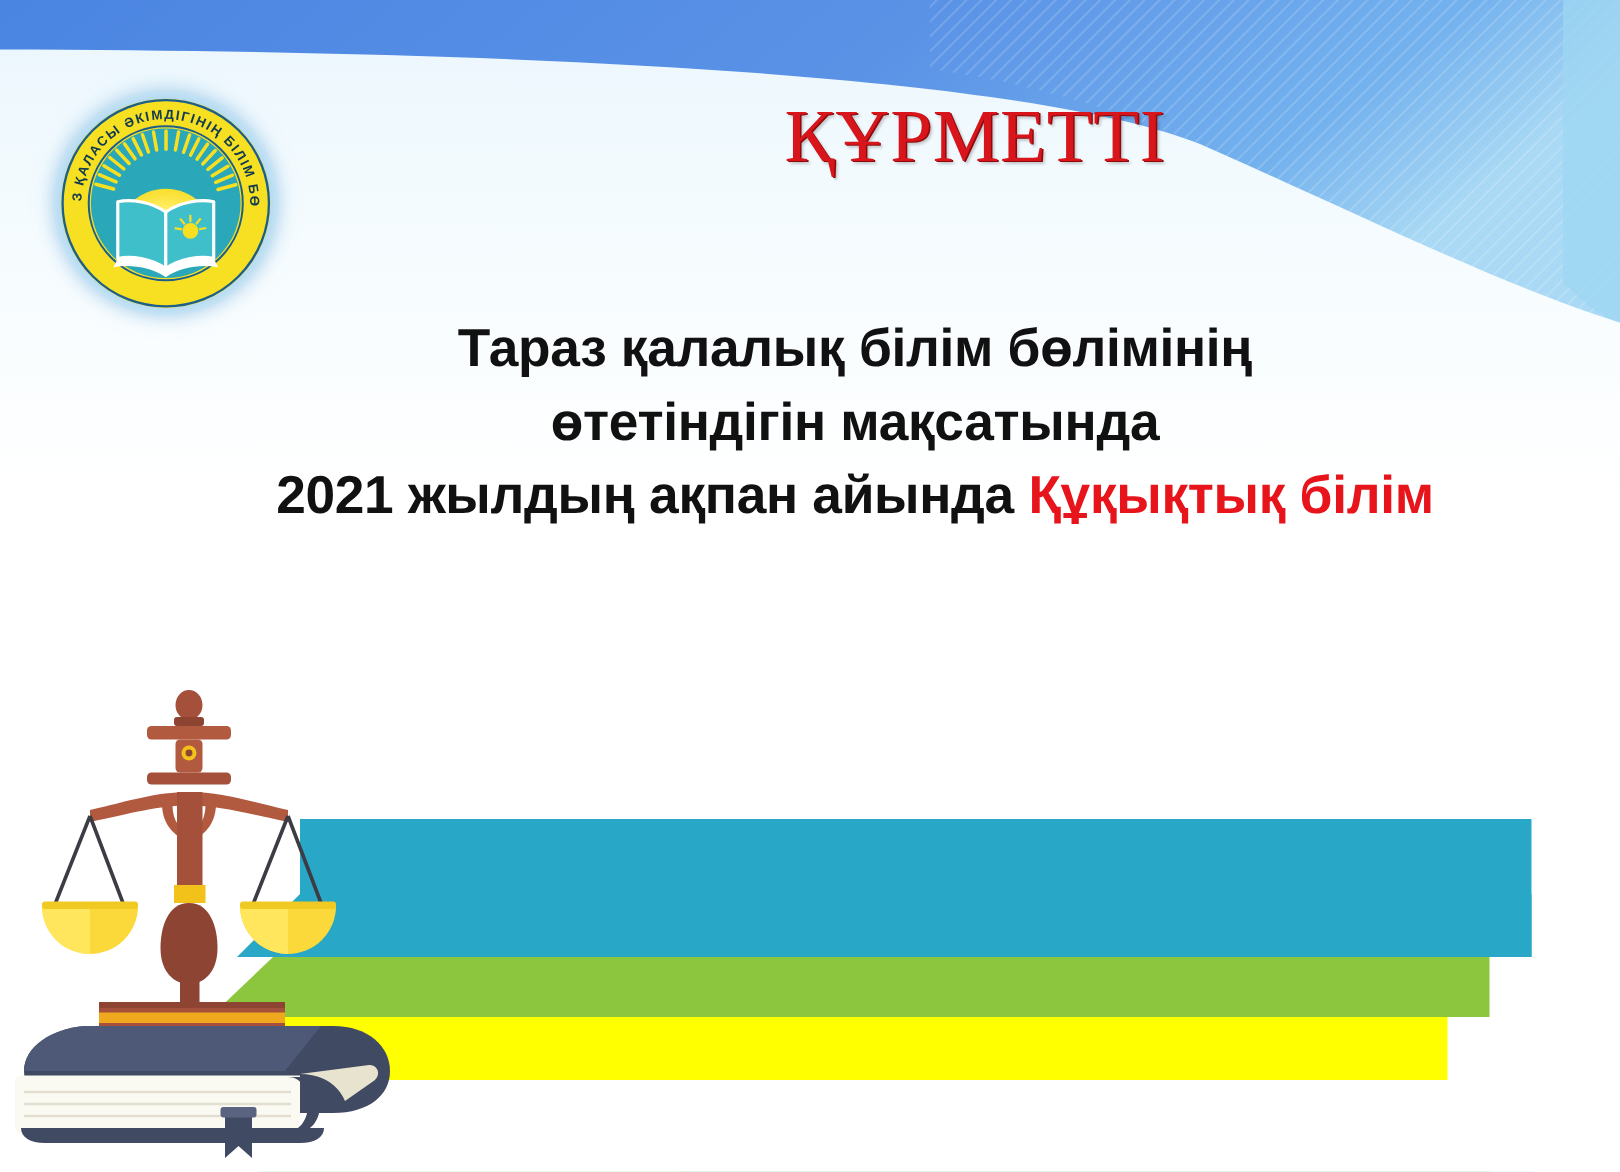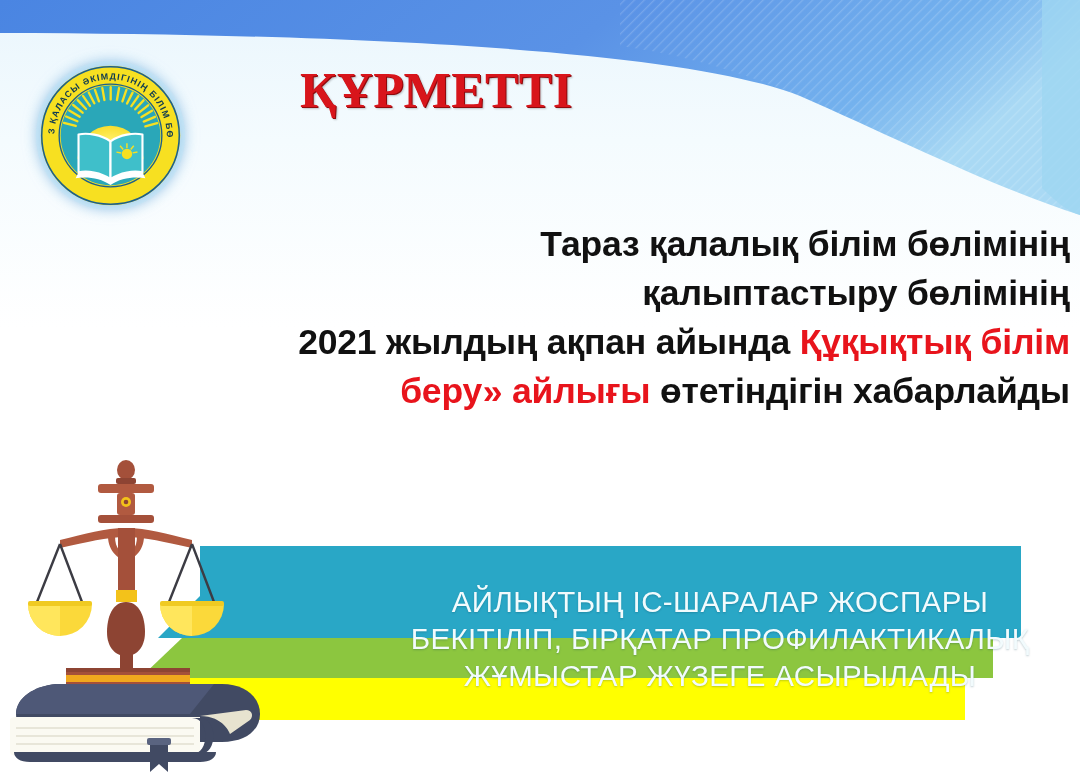--- a/index.html
+++ b/index.html
@@ -20,35 +20,35 @@
   
   .logo{
     position:absolute;left:33px;top:58px;width:155px;height:155px;
   }
   .logo svg{display:block;width:155px;height:155px;
     filter:drop-shadow(0 0 7px rgba(90,160,215,.75));}
 
   
   .headline{
     position:absolute;left:300px;top:62px;width:700px;
-    text-align:left;
+    text-align:center;
     font-family:"Liberation Serif",serif;
-    font-weight:bold;
+    font-weight:normal;
     font-size:50px;
     line-height:1.12;
     color:#d8151b;
     letter-spacing:.5px;
     text-shadow:1px 1px 0 #8f0a0d, 2px 2px 2px rgba(0,0,0,.22);
   }
   .headline span{display:block;}
 
   
   .body-text{
-    position:absolute;left:70px;top:220px;width:1000px;
-    text-align:right;
+    position:absolute;left:70px;top:208px;width:1000px;
+    text-align:center;
     font-family:"Liberation Sans",sans-serif;
     font-weight:bold;
     font-size:35.5px;
     line-height:49px;
     color:#111111;
     letter-spacing:-0.2px;
   }
   .body-text .ln{display:block;white-space:nowrap;}
   .hl{color:#e8141c;}
 
@@ -211,23 +211,22 @@
       </text>
     </svg>
   </div>
 
   <div class="headline">
     <span>ҚҰРМЕТТІ</span>
   </div>
 
   <div class="body-text">
     <span class="ln">Тараз қалалық білім бөлімінің</span>
-    <span class="ln">қалыптастыру бөлімінің</span>
+    <span class="ln">өтетіндігін мақсатында</span>
     <span class="ln"><span>2021 жылдың ақпан айында </span><span class="hl">Құқықтық білім</span></span>
-    <span class="ln"><span class="hl">беру» айлығы</span><span> өтетіндігін хабарлайды</span></span>
   </div>
 
   <div class="ribbons">
     <svg width="1080" height="235" viewBox="0 0 1080 235" xmlns="http://www.w3.org/2000/svg">
 
       <path d="M495,96 L452,139 L452,235 L1020,235 L1020,96 Z" fill="#29a7c6"></path>
       <path d="M452,139 L495,96 L1020,96 L1020,213 L175,213 Z" fill="#29a7c6"></path>
 
       <path d="M155,253 L198,213 L993,213 L993,253 Z" fill="#8cc63f"></path>
 
@@ -296,19 +295,14 @@
       </g>
       <path d="M188 266 C206 266 206 302 188 302 L196 302 C214 302 214 266 196 266 Z" fill="#414a63"></path>
       <path d="M196 264 C220 264 226 282 226 282 L246 268 C250 264 248 258 242 258 Z" fill="#e7e3cf"></path>
       <path d="M10 300 C10 306 16 310 26 310 L196 310 C206 310 212 306 212 300 Z" fill="#414a63"></path>
 
       <path d="M146 288 L164 288 L164 320 L155 312 L146 320 Z" fill="#414a63"></path>
       <rect x="143" y="286" width="24" height="7" rx="2" fill="#5a6480"></rect>
     </svg>
   </div>
 
-  <div class="banner-text">
-    <span class="ln">АЙЛЫҚТЫҢ ІС-ШАРАЛАР ЖОСПАРЫ</span>
-    <span class="ln">БЕКІТІЛІП, БІРҚАТАР ПРОФИЛАКТИКАЛЫҚ</span>
-    <span class="ln">ЖҰМЫСТАР ЖҮЗЕГЕ АСЫРЫЛАДЫ</span>
-  </div>
 
 </div>
 
 </body></html>

